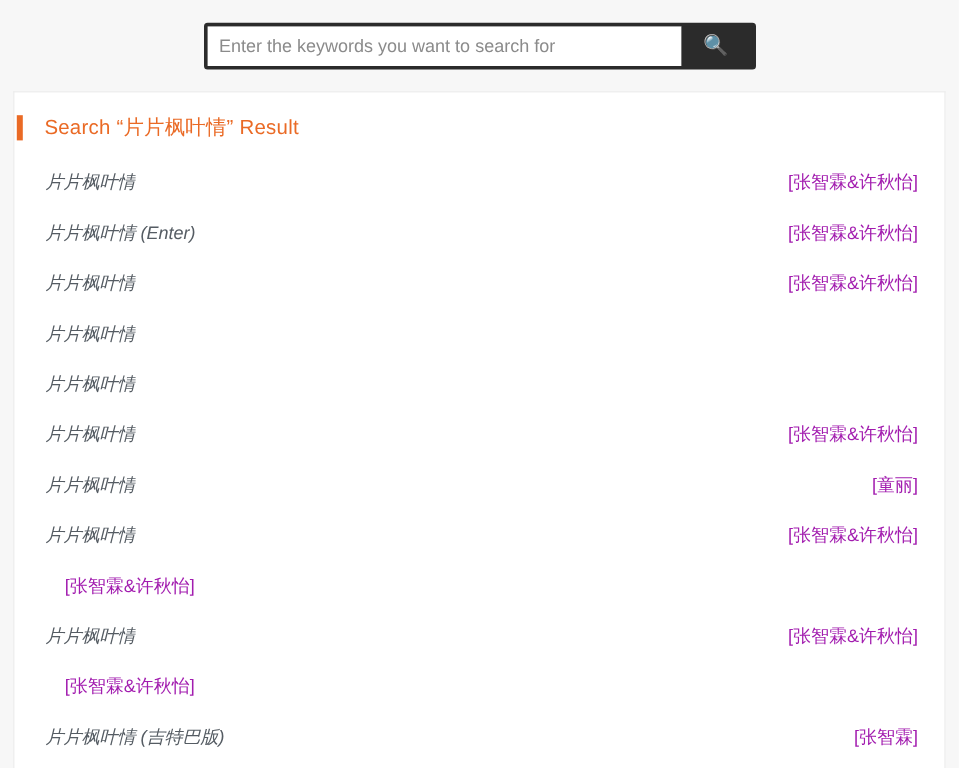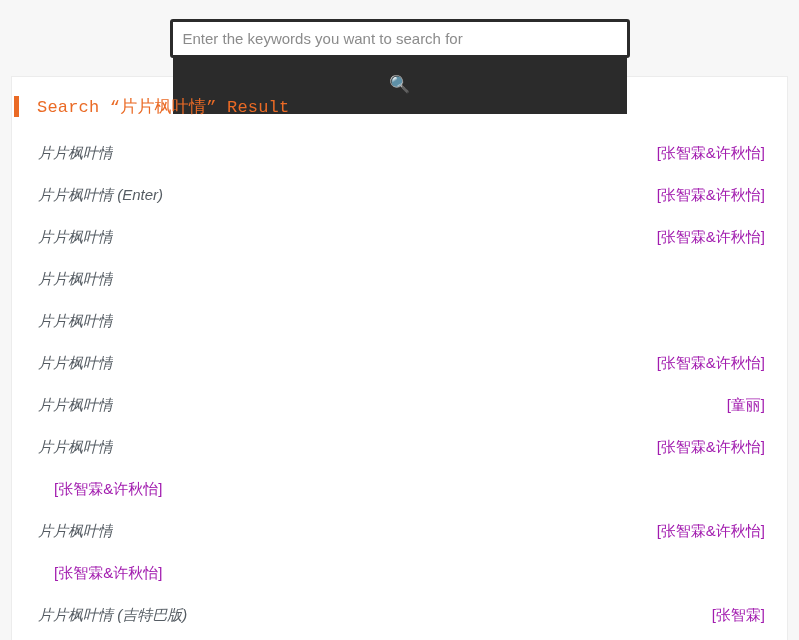--- a/index.html
+++ b/index.html
@@ -27,21 +27,20 @@
     padding-top: 19px;
   }
   .search-form {
     display: flex;
     align-items: stretch;
     height: 39px;
     border: 3px solid #2b2b2b;
     background: #2b2b2b;
     border-radius: 3px;
     width: 460px;
-    flex-direction: column;
   }
   .search-input {
     flex: 1 1 auto;
     border: 0;
     outline: none;
     background: #ffffff;
     font-family: "Liberation Sans", "DejaVu Sans", sans-serif;
     font-size: 15px;
     color: #333333;
     padding: 0 10px;
@@ -78,21 +77,20 @@
     border-bottom: 0;
     min-height: 564px;
     padding: 0 0 6px 0;
   }
 
   .result-header {
     display: flex;
     align-items: center;
     padding: 18px 0 14px 0;
     margin-left: 0;
-    font-family: Liberation Mono, monospace;
   }
   .result-header .accent-bar {
     width: 5px;
     height: 21px;
     background: #ea6a25;
     flex: 0 0 5px;
     margin-left: 2px;
   }
   .result-header .header-text {
     color: #ea6a25;

